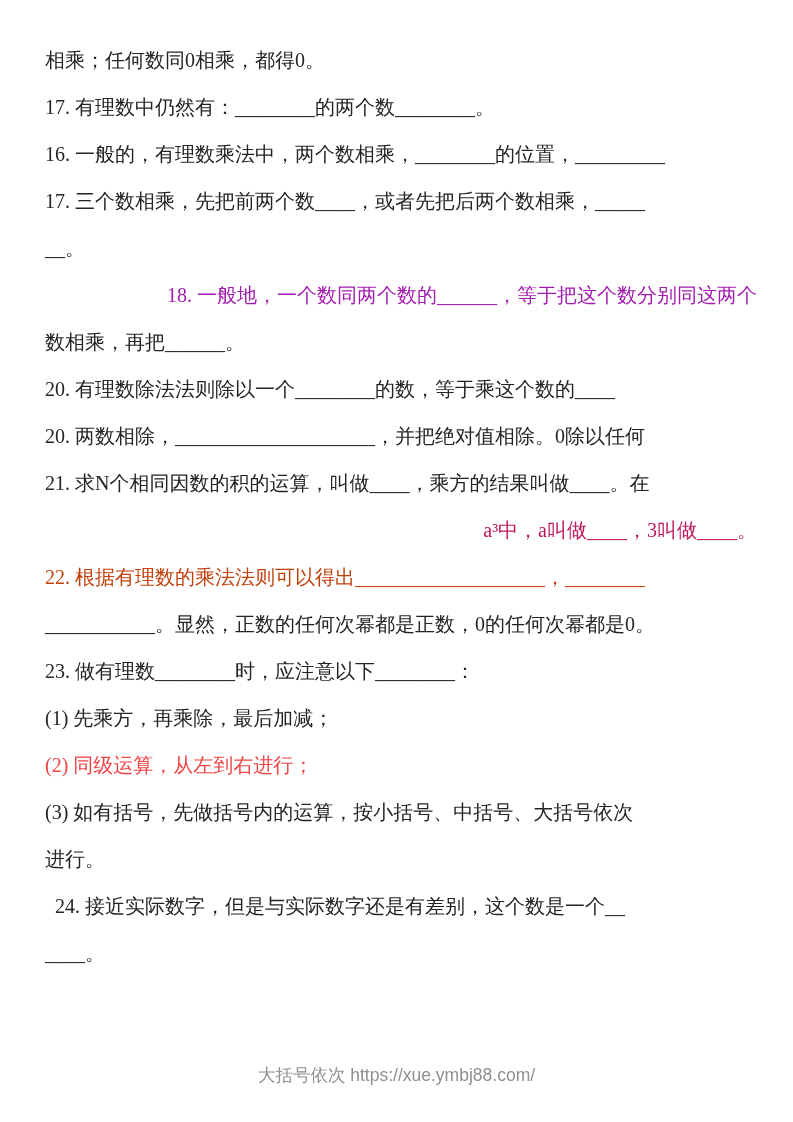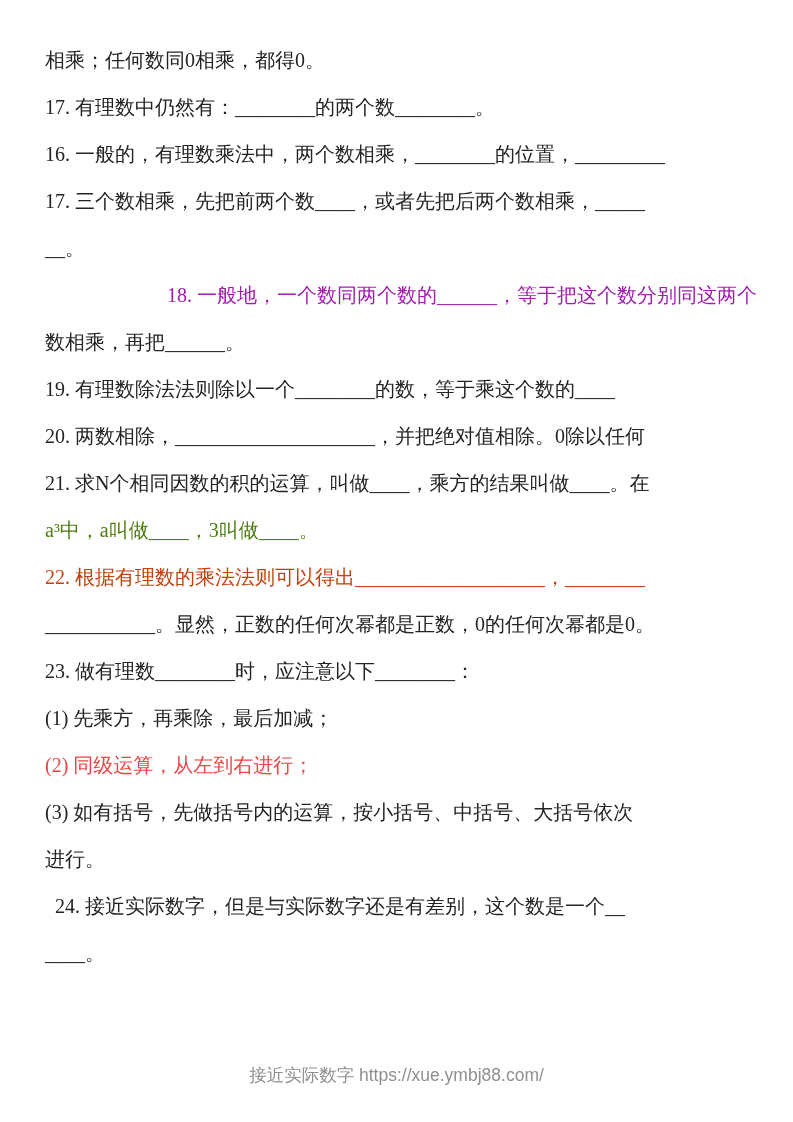--- a/index.html
+++ b/index.html
@@ -50,28 +50,28 @@
 
 <div class="page" style="background: rgb(255, 255, 255);">
   <div class="doc">
       <div class="line" style="color: rgb(36, 36, 36);">相乘；任何数同0相乘，都得0。</div>
       <div class="line" style="color: rgb(36, 36, 36);">17. 有理数中仍然有：________的两个数________。</div>
       <div class="line" style="color: rgb(36, 36, 36);">16. 一般的，有理数乘法中，两个数相乘，________的位置，_________</div>
       <div class="line" style="color: rgb(36, 36, 36);">17. 三个数相乘，先把前两个数____，或者先把后两个数相乘，_____</div>
       <div class="line" style="color: rgb(36, 36, 36);">__。</div>
       <div class="line" style="color: #a21caf; text-align: right;">18. 一般地，一个数同两个数的______，等于把这个数分别同这两个</div>
       <div class="line" style="color: rgb(36, 36, 36);">数相乘，再把______。</div>
-      <div class="line" style="color: rgb(36, 36, 36);">19. 有理数除法法则除以一个________的数，等于乘这个数的____</div>
+      <div class="line" style="color: rgb(36, 36, 36);">20. 有理数除法法则除以一个________的数，等于乘这个数的____</div>
       <div class="line" style="color: rgb(36, 36, 36);">20. 两数相除，____________________，并把绝对值相除。0除以任何</div>
       <div class="line" style="color: rgb(36, 36, 36);">21. 求N个相同因数的积的运算，叫做____，乘方的结果叫做____。在</div>
-      <div class="line" style="color: #4d7c0f;">a³中，a叫做____，3叫做____。</div>
+      <div class="line" style="color: #be185d; text-align: right;">a³中，a叫做____，3叫做____。</div>
       <div class="line" style="color: #c2410c;">22. 根据有理数的乘法法则可以得出___________________，________</div>
       <div class="line" style="color: rgb(36, 36, 36);">___________。显然，正数的任何次幂都是正数，0的任何次幂都是0。</div>
       <div class="line" style="color: rgb(36, 36, 36);">23. 做有理数________时，应注意以下________：</div>
       <div class="line" style="color: rgb(36, 36, 36);">(1) 先乘方，再乘除，最后加减；</div>
       <div class="line" style="color: #ef4444;">(2) 同级运算，从左到右进行；</div>
       <div class="line" style="color: rgb(36, 36, 36);">(3) 如有括号，先做括号内的运算，按小括号、中括号、大括号依次</div>
       <div class="line" style="color: rgb(36, 36, 36);">进行。</div>
       <div class="line" style="color: rgb(36, 36, 36);">  24. 接近实际数字，但是与实际数字还是有差别，这个数是一个__</div>
       <div class="line" style="color: rgb(36, 36, 36);">____。</div>
     </div>
-  <div class="footer" style="color: rgb(143, 143, 143);">接近实际数字 https://xue.ymbj88.com/</div>
+  <div class="footer" style="color: rgb(143, 143, 143);">大括号依次 https://xue.ymbj88.com/</div>
 </div>
 
 </body></html>

